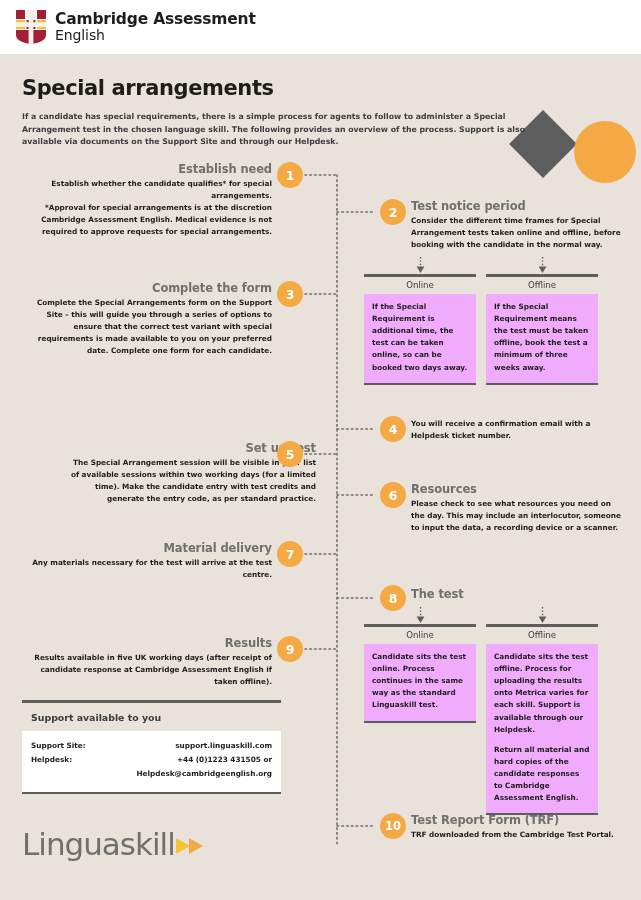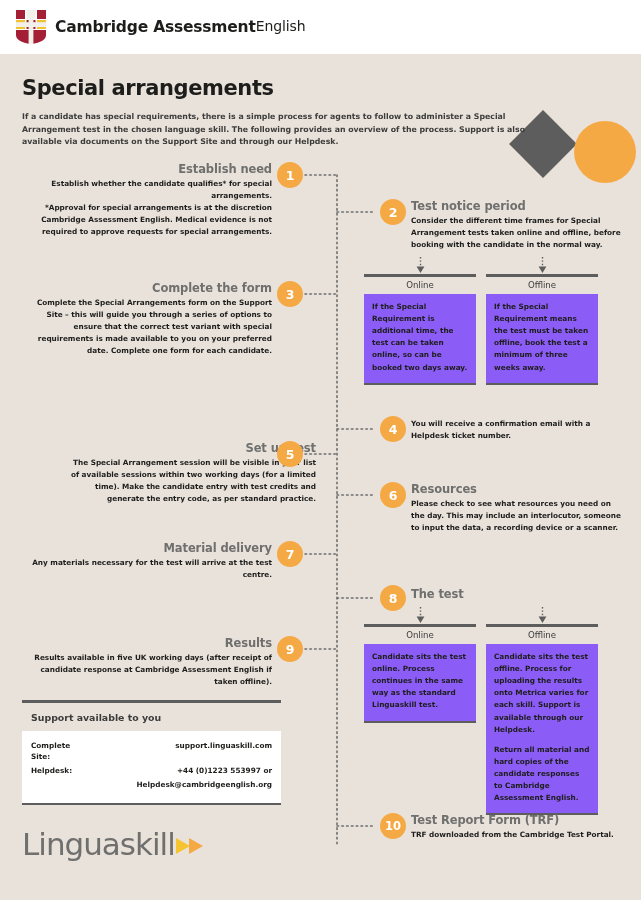--- a/index.html
+++ b/index.html
@@ -24,21 +24,21 @@
     align-items: center;
     padding-left: 16px;
   }
   .crest {
     width: 30px; height: 34px;
     margin-right: 9px;
     flex: 0 0 auto;
   }
   .logo-text {
     display: flex;
-    flex-direction: row;
+    flex-direction: column;
     line-height: 1.08;
   }
   .logo-line1 {
     font-size: 15.5px;
     font-weight: 700;
     color: #1d1d1b;
     letter-spacing: -0.2px;
   }
   .logo-line2 {
     font-size: 14px;
@@ -155,21 +155,21 @@
     background: #5d5d5d;
   }
   .panel-head {
     text-align: center;
     font-size: 8.6px;
     font-weight: 400;
     color: #3c3c3b;
     padding: 3px 0 4px;
   }
   .panel-box {
-    background: #8b5cf6;
+    background: #f0abfc;
     border-bottom: 2.5px solid #5d5d5d;
     padding: 7px 8px 9px;
     font-size: 7.3px;
     font-weight: 700;
     line-height: 1.66;
     color: #1d1d1b;
   }
   .panel-box p + p { margin-top: 8px; }
 
   
@@ -394,24 +394,24 @@
   <div class="step right" style="left:411px; top:759px; width:212px;">
     <div class="step-title">Test Report Form (TRF)</div>
     <div class="step-body">TRF downloaded from the Cambridge Test Portal.</div>
   </div>
 
   <div class="support">
     <div class="support-rule"></div>
     <div class="support-title">Support available to you</div>
     <div class="support-card">
       <div class="support-grid">
-        <span class="lbl">Complete Site:</span>
+        <span class="lbl">Support Site:</span>
         <span class="val">support.linguaskill.com</span>
         <span class="lbl">Helpdesk:</span>
-        <span class="val">+44 (0)1223 553997 or</span>
+        <span class="val">+44 (0)1223 431505 or</span>
         <span class="lbl"></span>
         <span class="val">Helpdesk@cambridgeenglish.org</span>
       </div>
     </div>
   </div>
 
   <div class="wordmark">
     <span class="wordmark-text">Linguaskill</span>
     <svg class="wordmark-arrows" width="34" height="22" viewBox="0 0 34 22">
       <path d="M0 3 L14 11 L0 19 Z" fill="#f5c430"></path>

